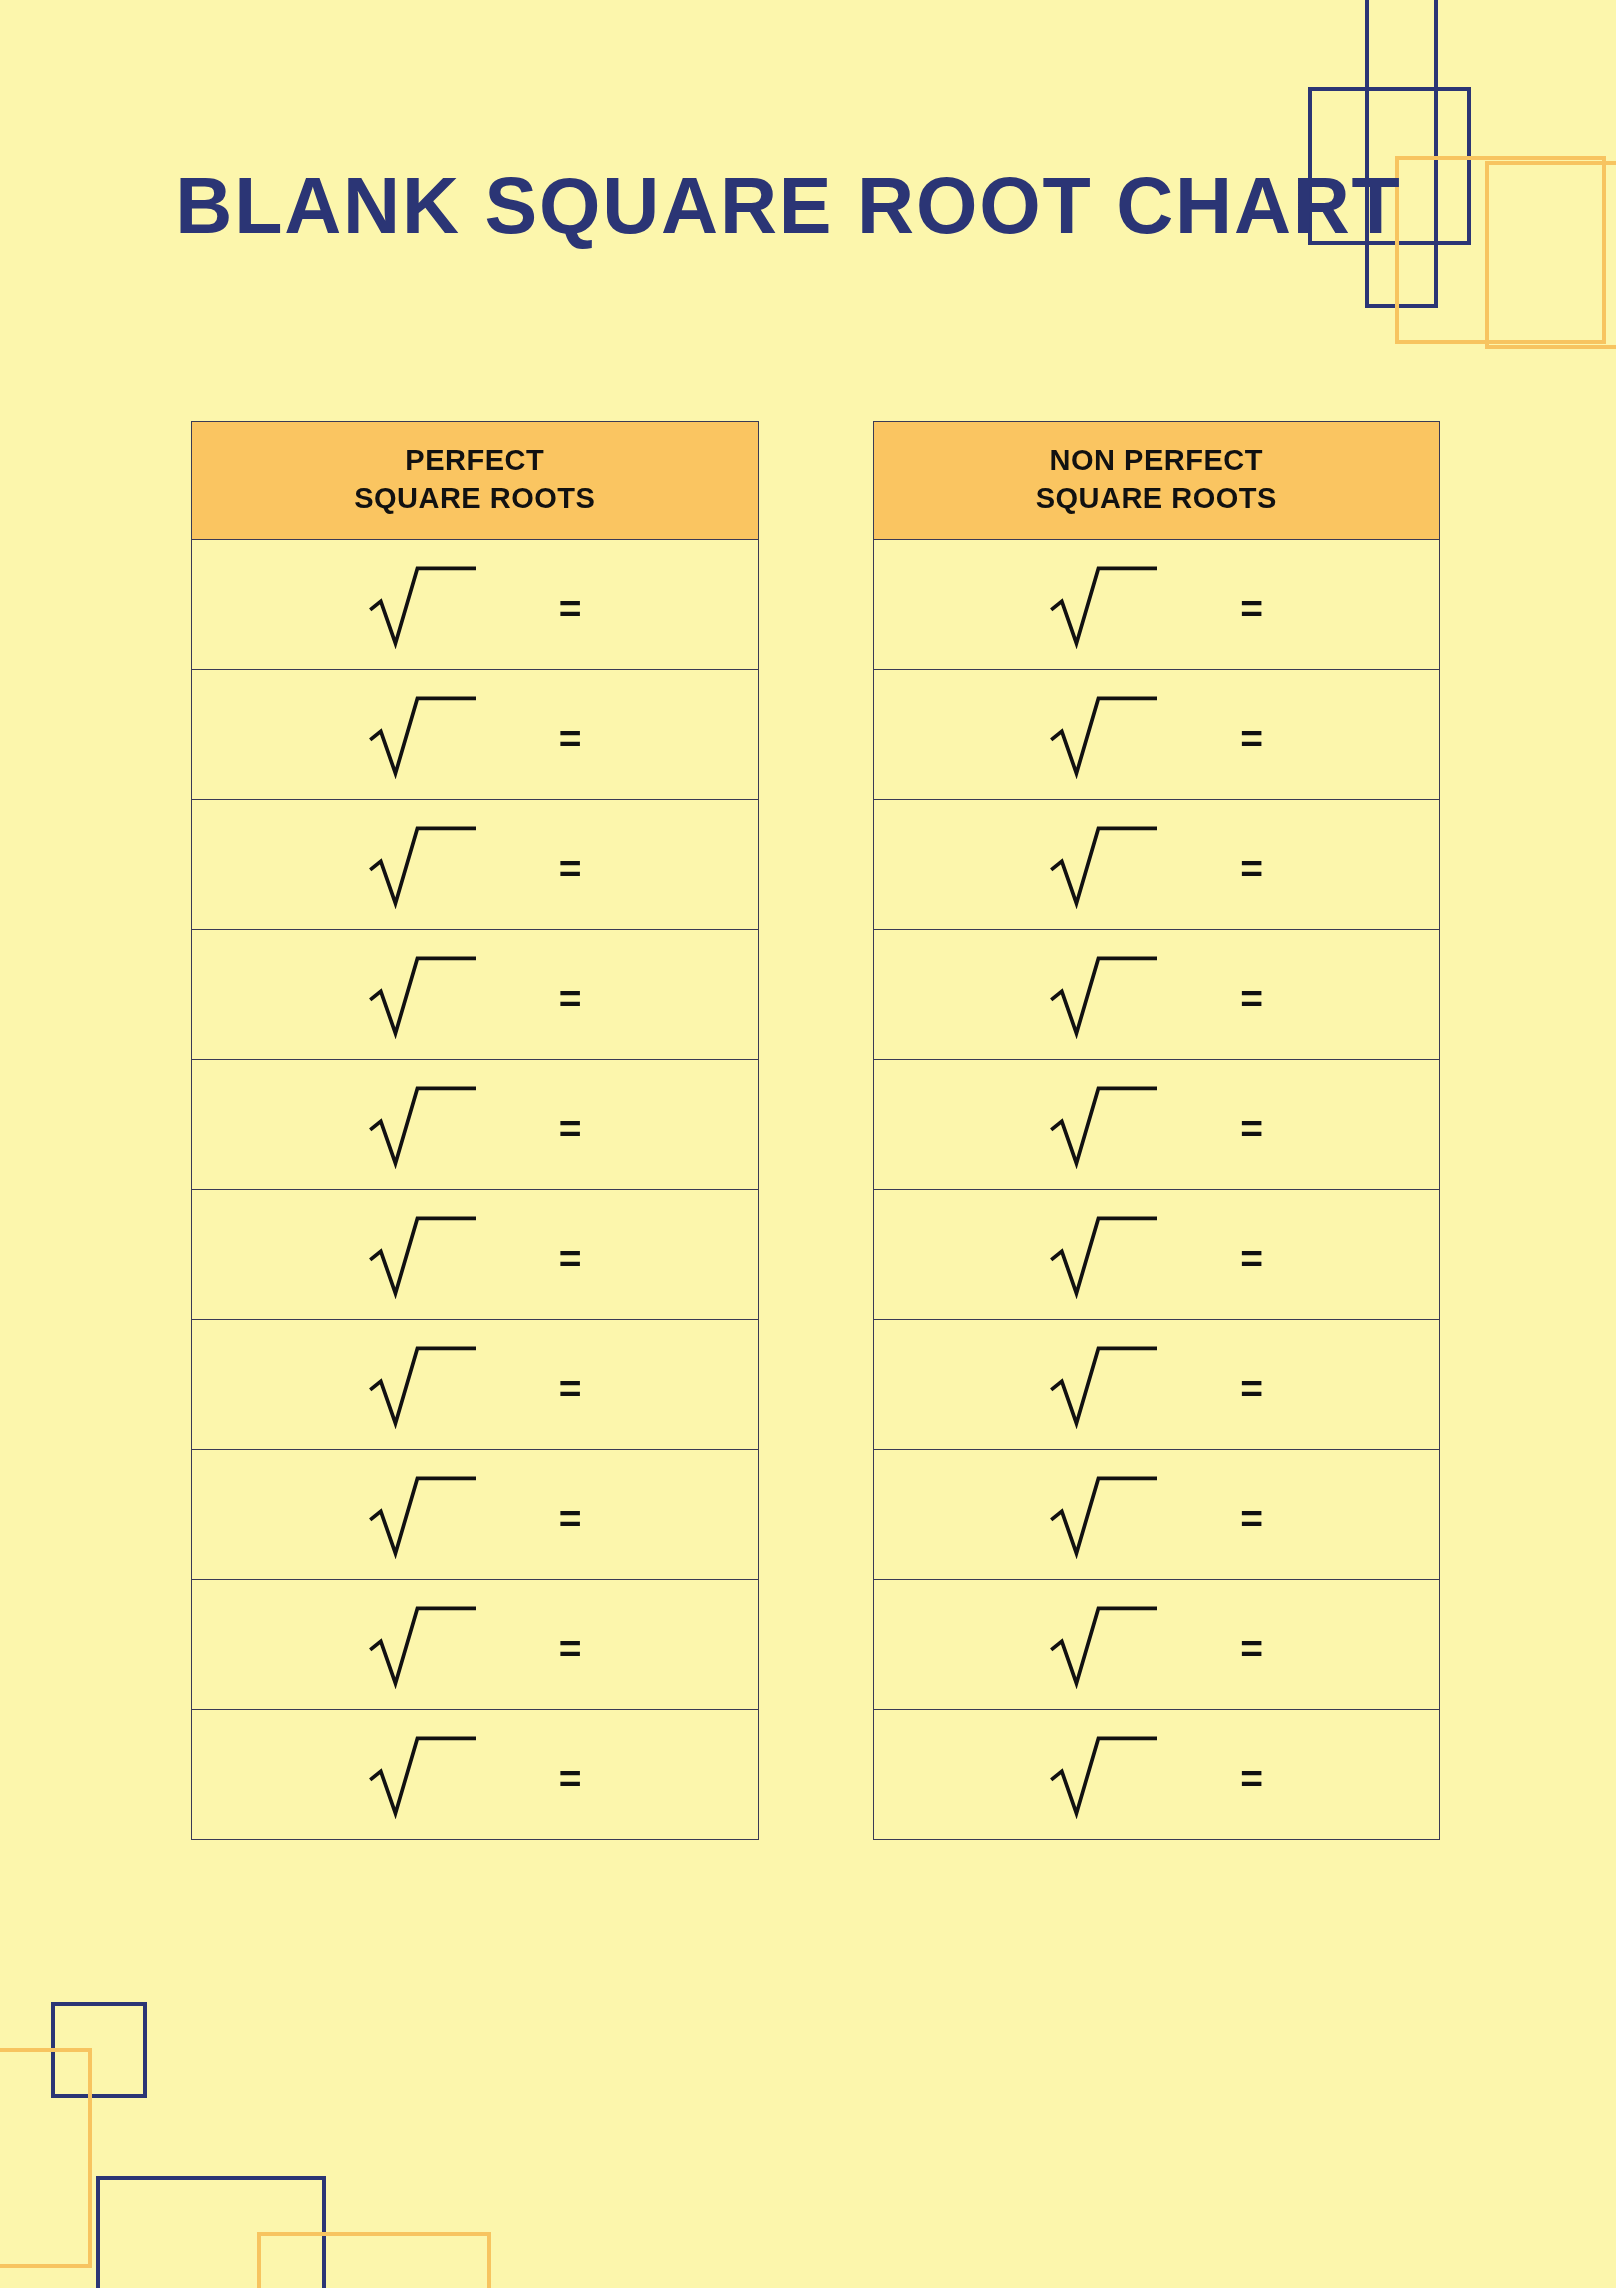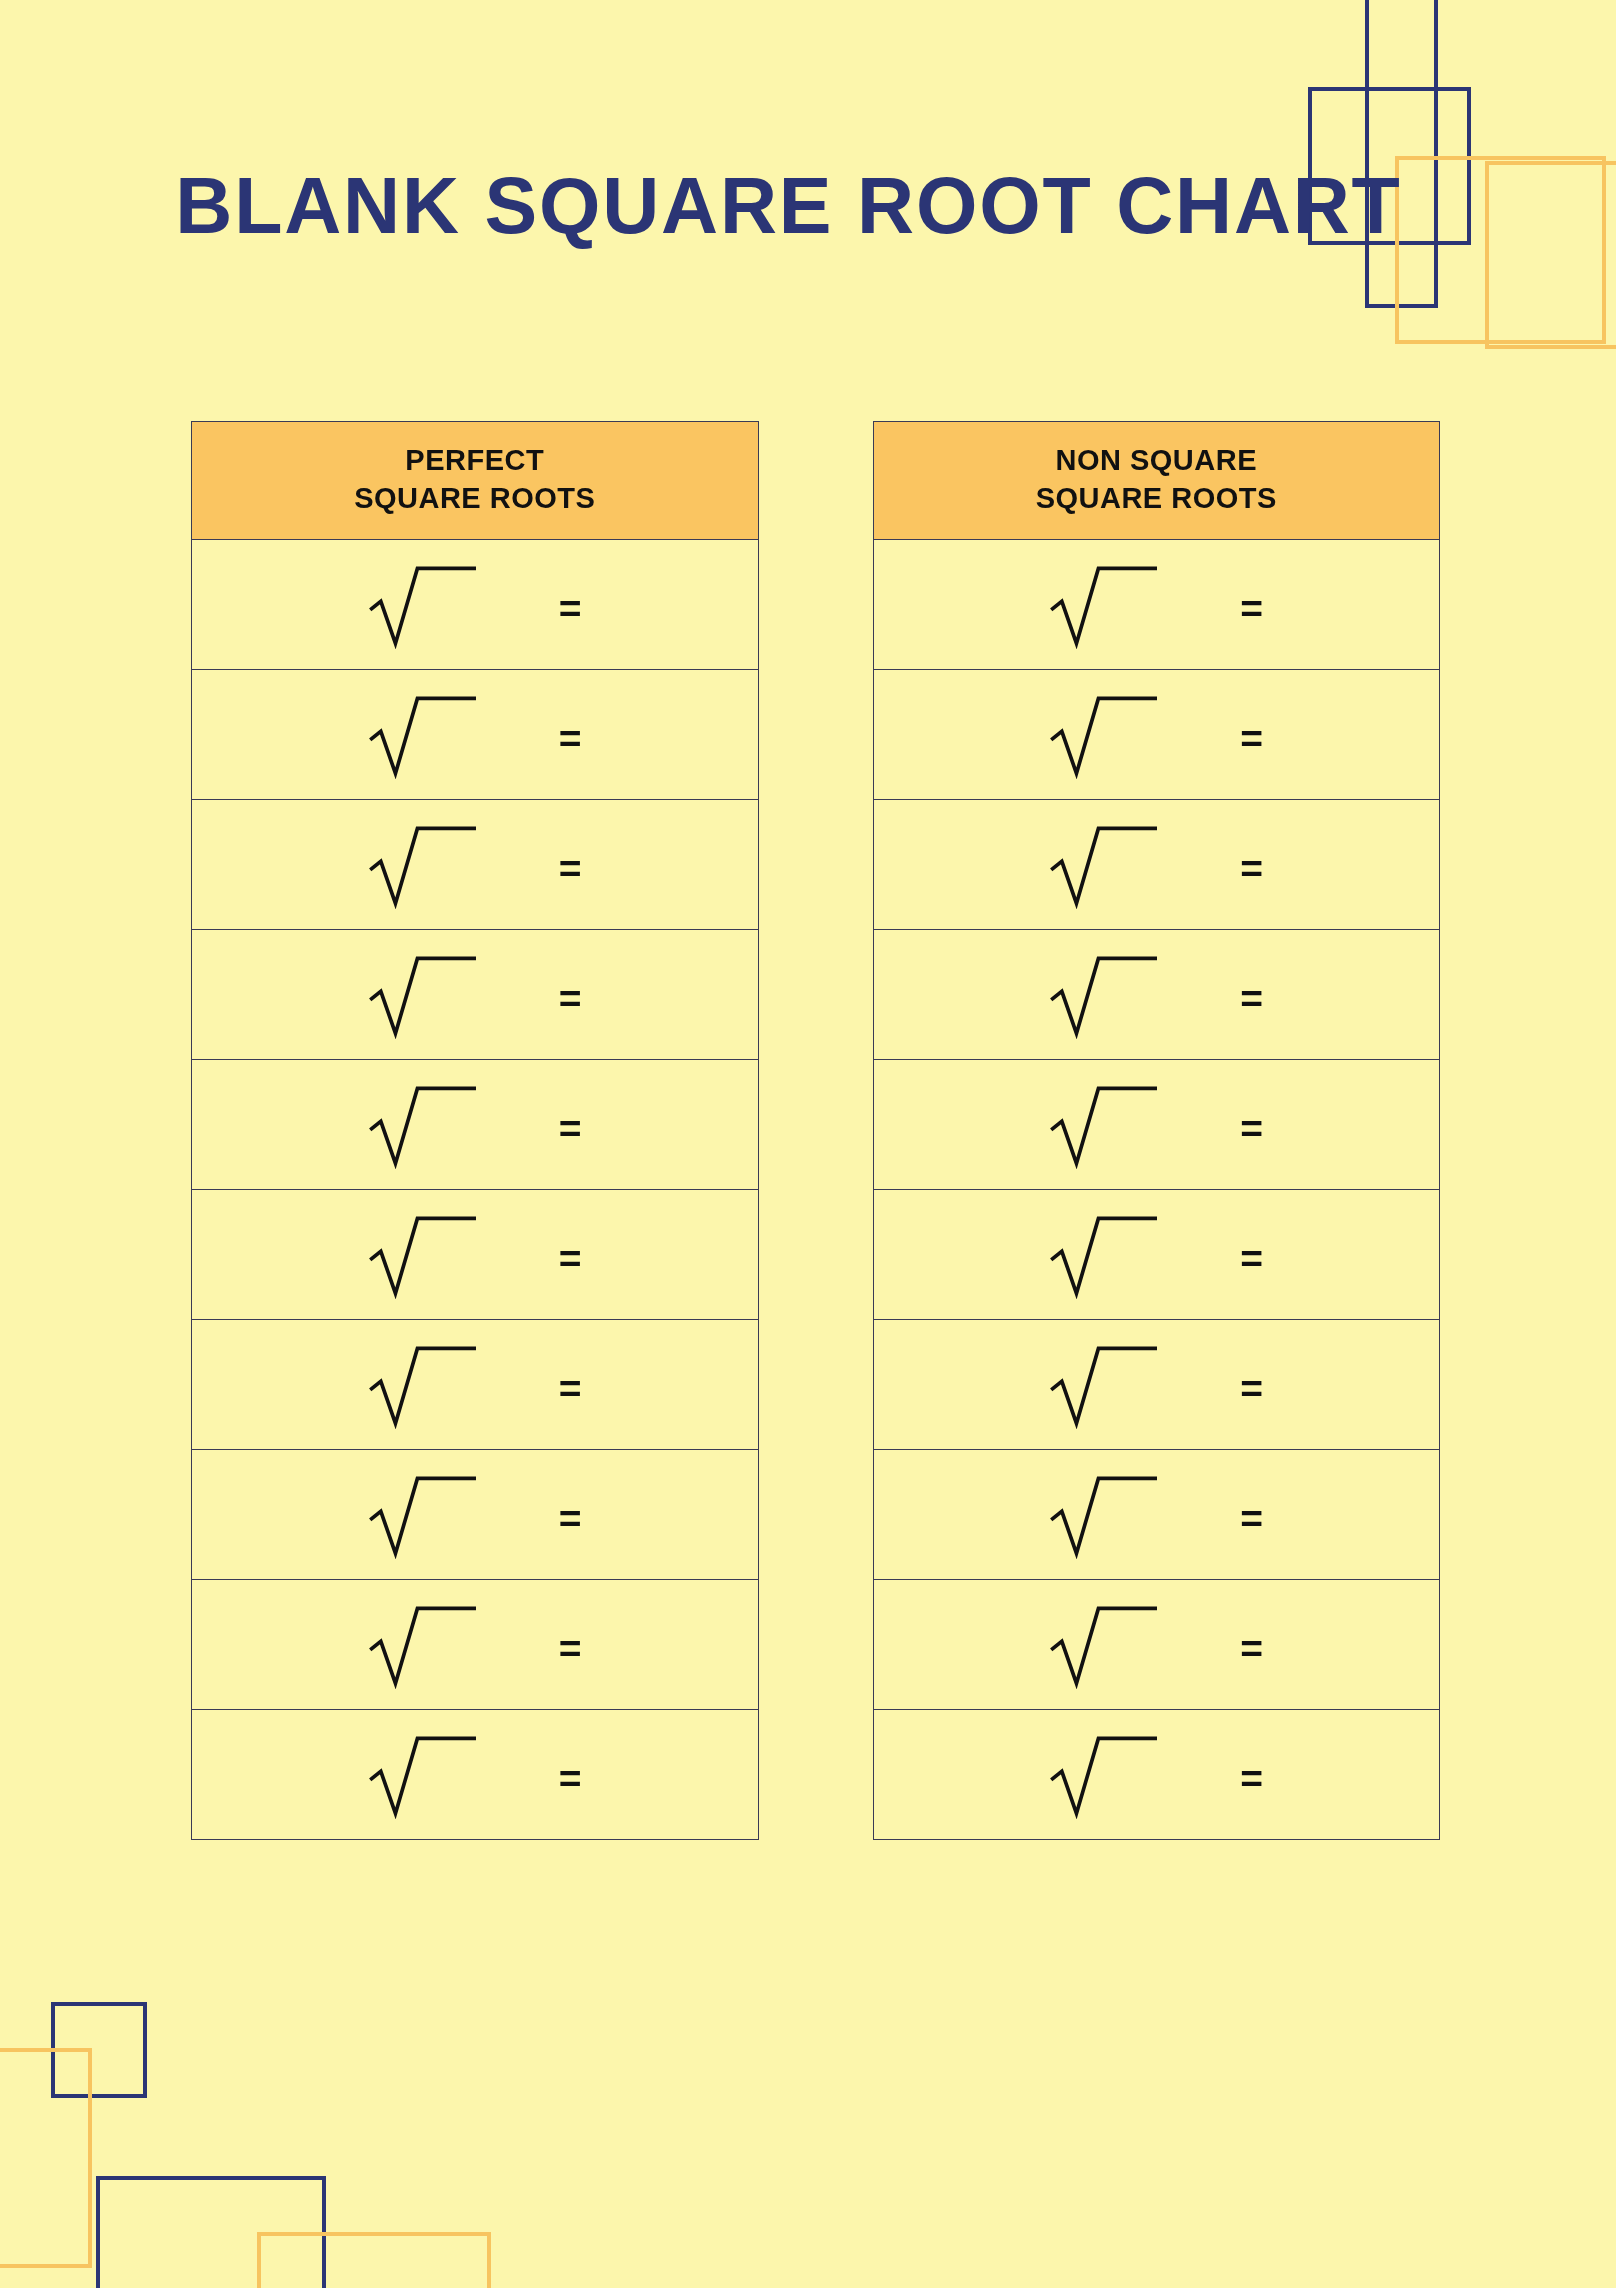--- a/index.html
+++ b/index.html
@@ -202,21 +202,21 @@
               <path d="M4 52 L14 44 L30 90 L54 8 L116 8" fill="none" stroke="#111111" stroke-width="4" stroke-linecap="square" stroke-linejoin="miter"></path>
             </svg>
           </span>
           <span class="eq">=</span>
         </div>
       </div>
   </div>
 
   <div class="table">
     <div class="table-head">
-      <div>NON SQUARE</div>
+      <div>NON PERFECT</div>
       <div>SQUARE ROOTS</div>
     </div>
     <div id="body-1">
         <div class="row">
           <span>
             <svg class="radical" viewBox="0 0 118 96" xmlns="http://www.w3.org/2000/svg">
               <path d="M4 52 L14 44 L30 90 L54 8 L116 8" fill="none" stroke="#111111" stroke-width="4" stroke-linecap="square" stroke-linejoin="miter"></path>
             </svg>
           </span>
           <span class="eq">=</span>

